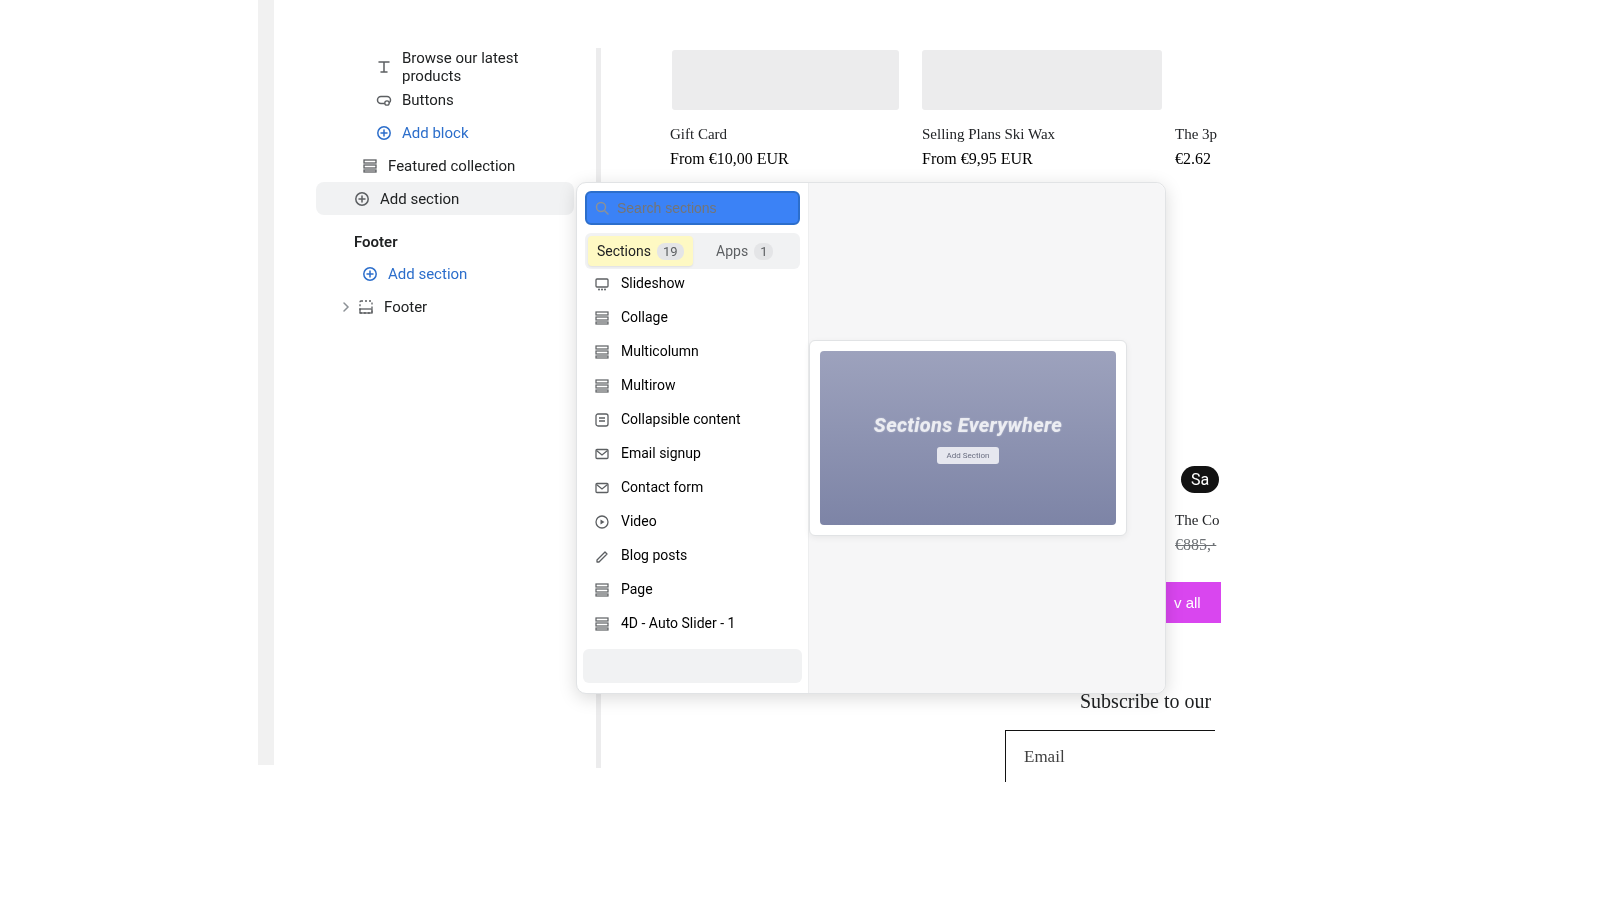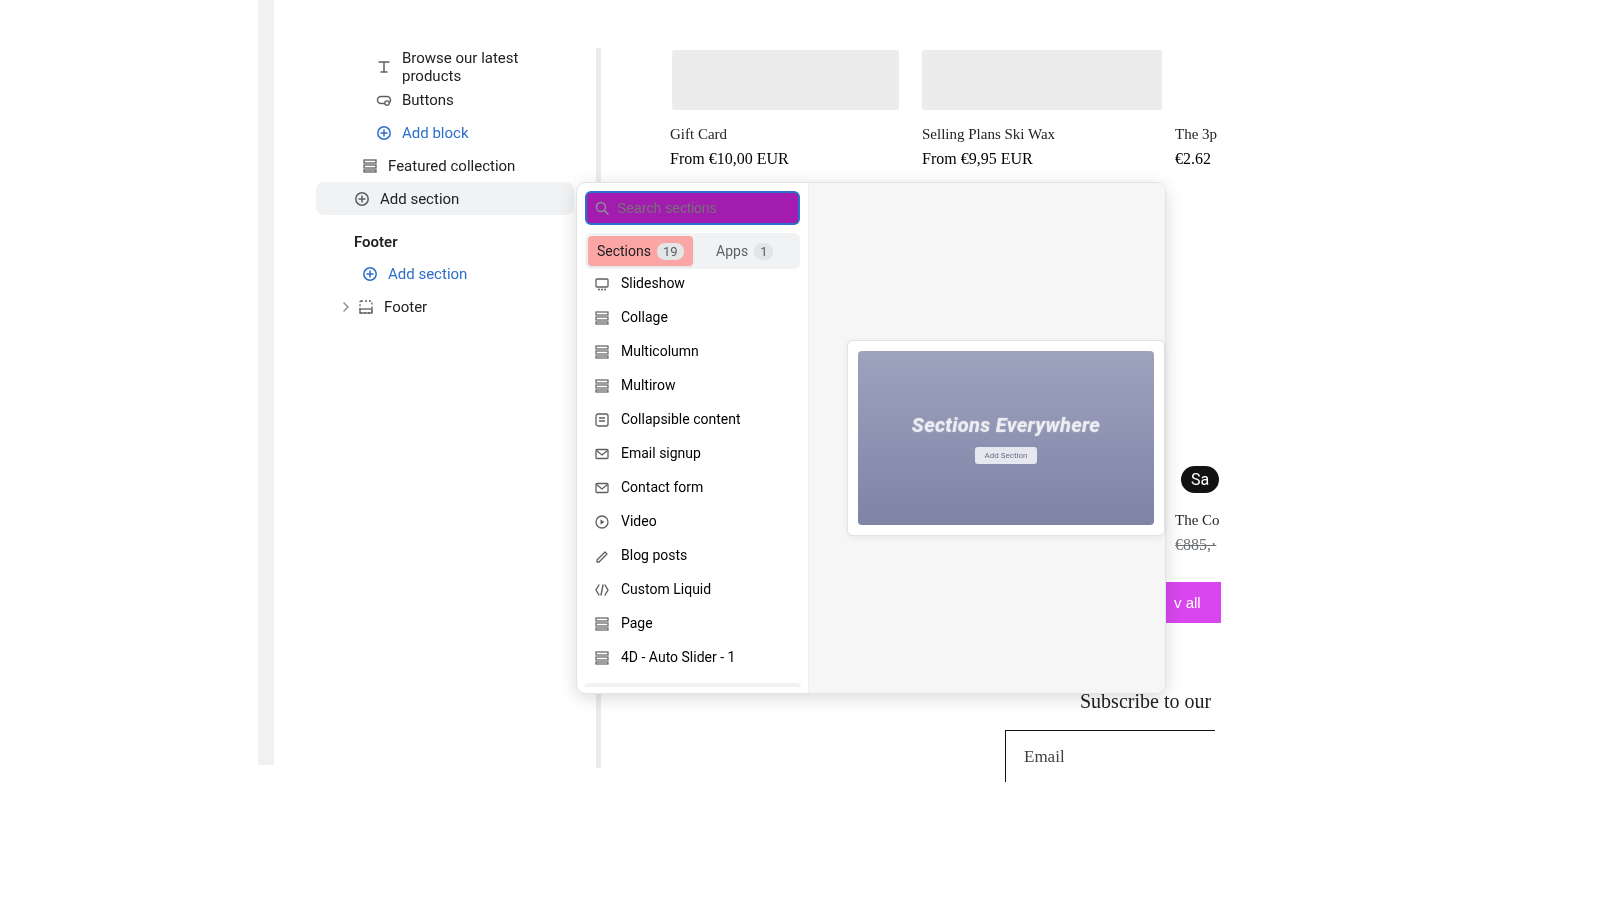--- a/index.html
+++ b/index.html
@@ -91,21 +91,21 @@
     margin: 0 2px 8px 2px;
   }
   .search-input {
     width: 100%;
     height: 34px;
     border: 2px solid #2c6ecb;
     border-radius: 6px;
     padding: 0 10px 0 30px;
     font-size: 14px;
     outline: none;
-    background: #a21caf;
+    background: #3b82f6;
   }
   .search-icon {
     position: absolute;
     margin-left: 9px;
     margin-top: 9px;
     color: #8c9196;
   }
   .segmented {
     display: flex;
     background: #f1f2f3;
@@ -119,21 +119,21 @@
     display: flex;
     align-items: center;
     justify-content: center;
     gap: 6px;
     font-size: 14px;
     color: #5c5f62;
     border-radius: 4px;
     cursor: pointer;
   }
   .seg-btn.active {
-    background: #fca5a5;
+    background: #fef9c3;
     color: #202223;
     box-shadow: 0 1px 2px rgba(0,0,0,0.08);
     text-align: center;
   }
   .seg-badge {
     background: #e4e5e7;
     color: #5c5f62;
     font-size: 13px;
     padding: 1px 6px;
     border-radius: 8px;
@@ -163,21 +163,21 @@
     display: flex;
     align-items: center;
     justify-content: center;
     color: #5c5f62;
   }
   .pop-right {
     flex: 1;
     background: #f6f6f7;
     display: flex;
     align-items: center;
-    justify-content: flex-end;
+    justify-content: flex-start;
     border-top-right-radius: 10px;
     border-bottom-right-radius: 10px;
   }
   .preview-card {
     width: 318px;
     border: 1px solid #e1e3e5;
     background: #fff;
     border-radius: 6px;
     padding: 10px;
     box-shadow: 0 2px 6px rgba(0,0,0,0.06);
@@ -490,29 +490,20 @@
           <span class="sl-ico">
             <svg width="16" height="16" viewBox="0 0 16 16">
               <path d="M3 12l8-8 2 2-8 8H3v-2z" stroke="currentColor" stroke-width="1.3" fill="none" stroke-linejoin="round"></path>
             </svg>
           </span>
           <span>Blog posts</span>
         </div>
         <div class="sl-row">
           <span class="sl-ico">
             <svg width="16" height="16" viewBox="0 0 16 16">
-              <path d="M5 3L2 8l3 5M11 3l3 5-3 5" stroke="currentColor" stroke-width="1.4" fill="none" stroke-linecap="round"></path>
-              <path d="M9 3l-2 10" stroke="currentColor" stroke-width="1.4" stroke-linecap="round"></path>
-            </svg>
-          </span>
-          <span>Custom Liquid</span>
-        </div>
-        <div class="sl-row">
-          <span class="sl-ico">
-            <svg width="16" height="16" viewBox="0 0 16 16">
               <rect x="2" y="2" width="12" height="3" stroke="currentColor" stroke-width="1.2" fill="none"></rect>
               <rect x="2" y="7" width="12" height="3" stroke="currentColor" stroke-width="1.2" fill="none"></rect>
               <rect x="2" y="12" width="12" height="2" stroke="currentColor" stroke-width="1.2" fill="none"></rect>
             </svg>
           </span>
           <span>Page</span>
         </div>
         <div class="sl-row">
           <span class="sl-ico">
             <svg width="16" height="16" viewBox="0 0 16 16">

